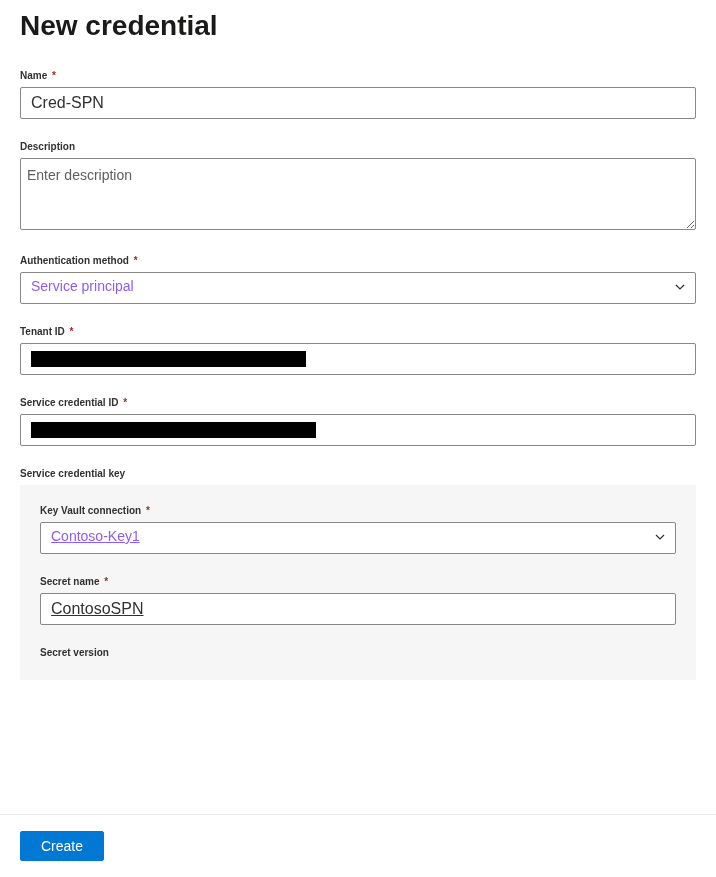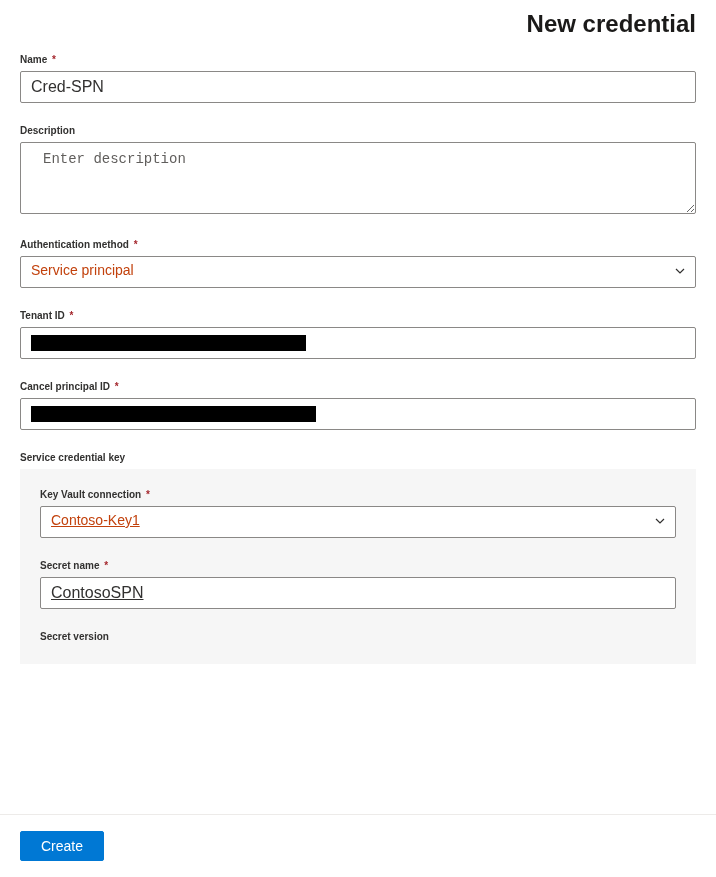--- a/index.html
+++ b/index.html
@@ -13,25 +13,24 @@
       color: #323130;
       background: #ffffff;
       width: 716px;
       height: 877px;
       position: relative;
     }
     .container {
       padding: 10px 20px 0 20px;
     }
     .page-title {
-      font-size: 24px;
+      font-size: 28px;
       font-weight: 600;
       color: #1b1a19;
-      margin-bottom: 16px;
-      text-align: right;
+      margin-bottom: 28px;
     }
     .form-group {
       margin-bottom: 22px;
     }
     .form-label {
       display: block;
       font-size: 10px;
       font-weight: 600;
       color: #323130;
       margin-bottom: 6px;
@@ -46,25 +45,25 @@
       padding: 5px 10px;
       border: 1px solid #8a8886;
       border-radius: 2px;
       font-size: 16px;
       font-family: inherit;
       color: #323130;
     }
     .textarea-input {
       width: 100%;
       height: 72px;
-      padding: 8px 22px;
-      border: 1px solid #8a8886;
-      border-radius: 2px;
-      font-size: 14px;
-      font-family: Liberation Mono, monospace;
+      padding: 8px 6px;
+      border: 1px solid #8a8886;
+      border-radius: 2px;
+      font-size: 14px;
+      font-family: Liberation Sans, sans-serif;
       color: #be185d;
       resize: vertical;
     }
     .textarea-input::placeholder,
     .text-input::placeholder {
       color: #605e5c;
     }
     .select-wrapper {
       position: relative;
       width: 100%;
@@ -73,21 +72,21 @@
       width: 100%;
       height: 32px;
       padding: 5px 30px 5px 10px;
       border: 1px solid #8a8886;
       border-radius: 2px;
       font-size: 14px;
       font-family: inherit;
       background: #ffffff;
       appearance: none;
       cursor: pointer;
-      color: #c2410c;
+      color: #8b5cf6;
     }
     .chevron-down {
       position: absolute;
       right: 10px;
       top: 50%;
       transform: translateY(-50%);
       pointer-events: none;
     }
     .redacted {
       display: inline-block;
@@ -192,21 +191,21 @@
       <span>Tenant ID</span>
       <span class="required">*</span>
     </label>
     <div class="redacted-wrap">
       <span class="redacted" style="width:275px"></span>
     </div>
   </div>
 
   <div class="form-group">
     <label class="form-label">
-      <span>Cancel principal ID</span>
+      <span>Service credential ID</span>
       <span class="required">*</span>
     </label>
     <div class="redacted-wrap">
       <span class="redacted" style="width:285px"></span>
     </div>
   </div>
 
   <div class="form-group" style="margin-bottom:0">
     <label class="form-label">
       <span>Service credential key</span>

